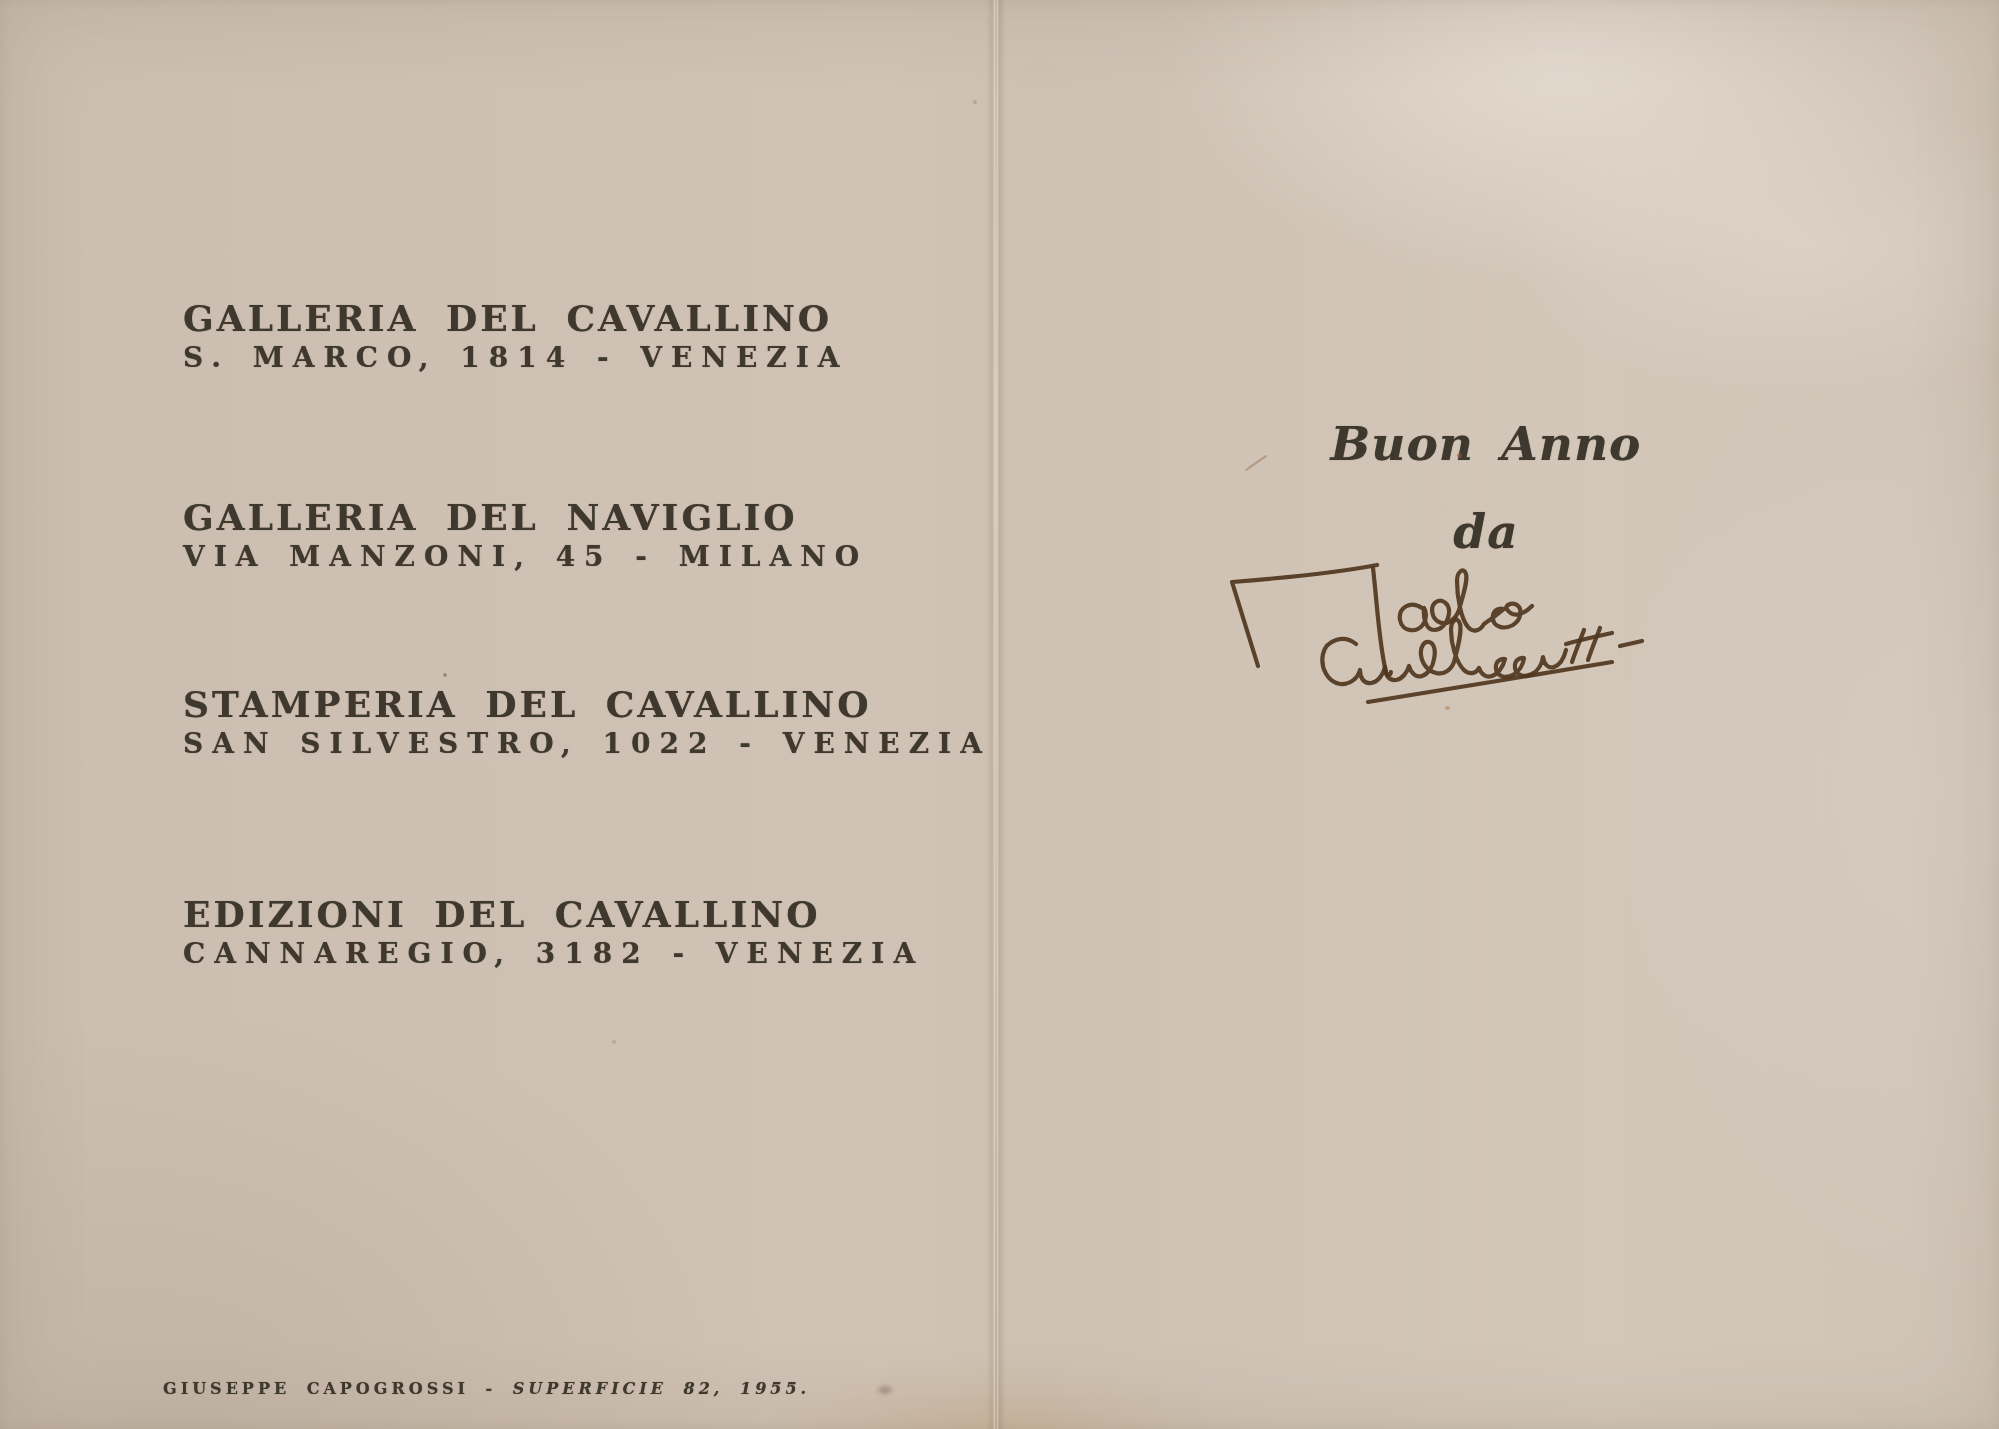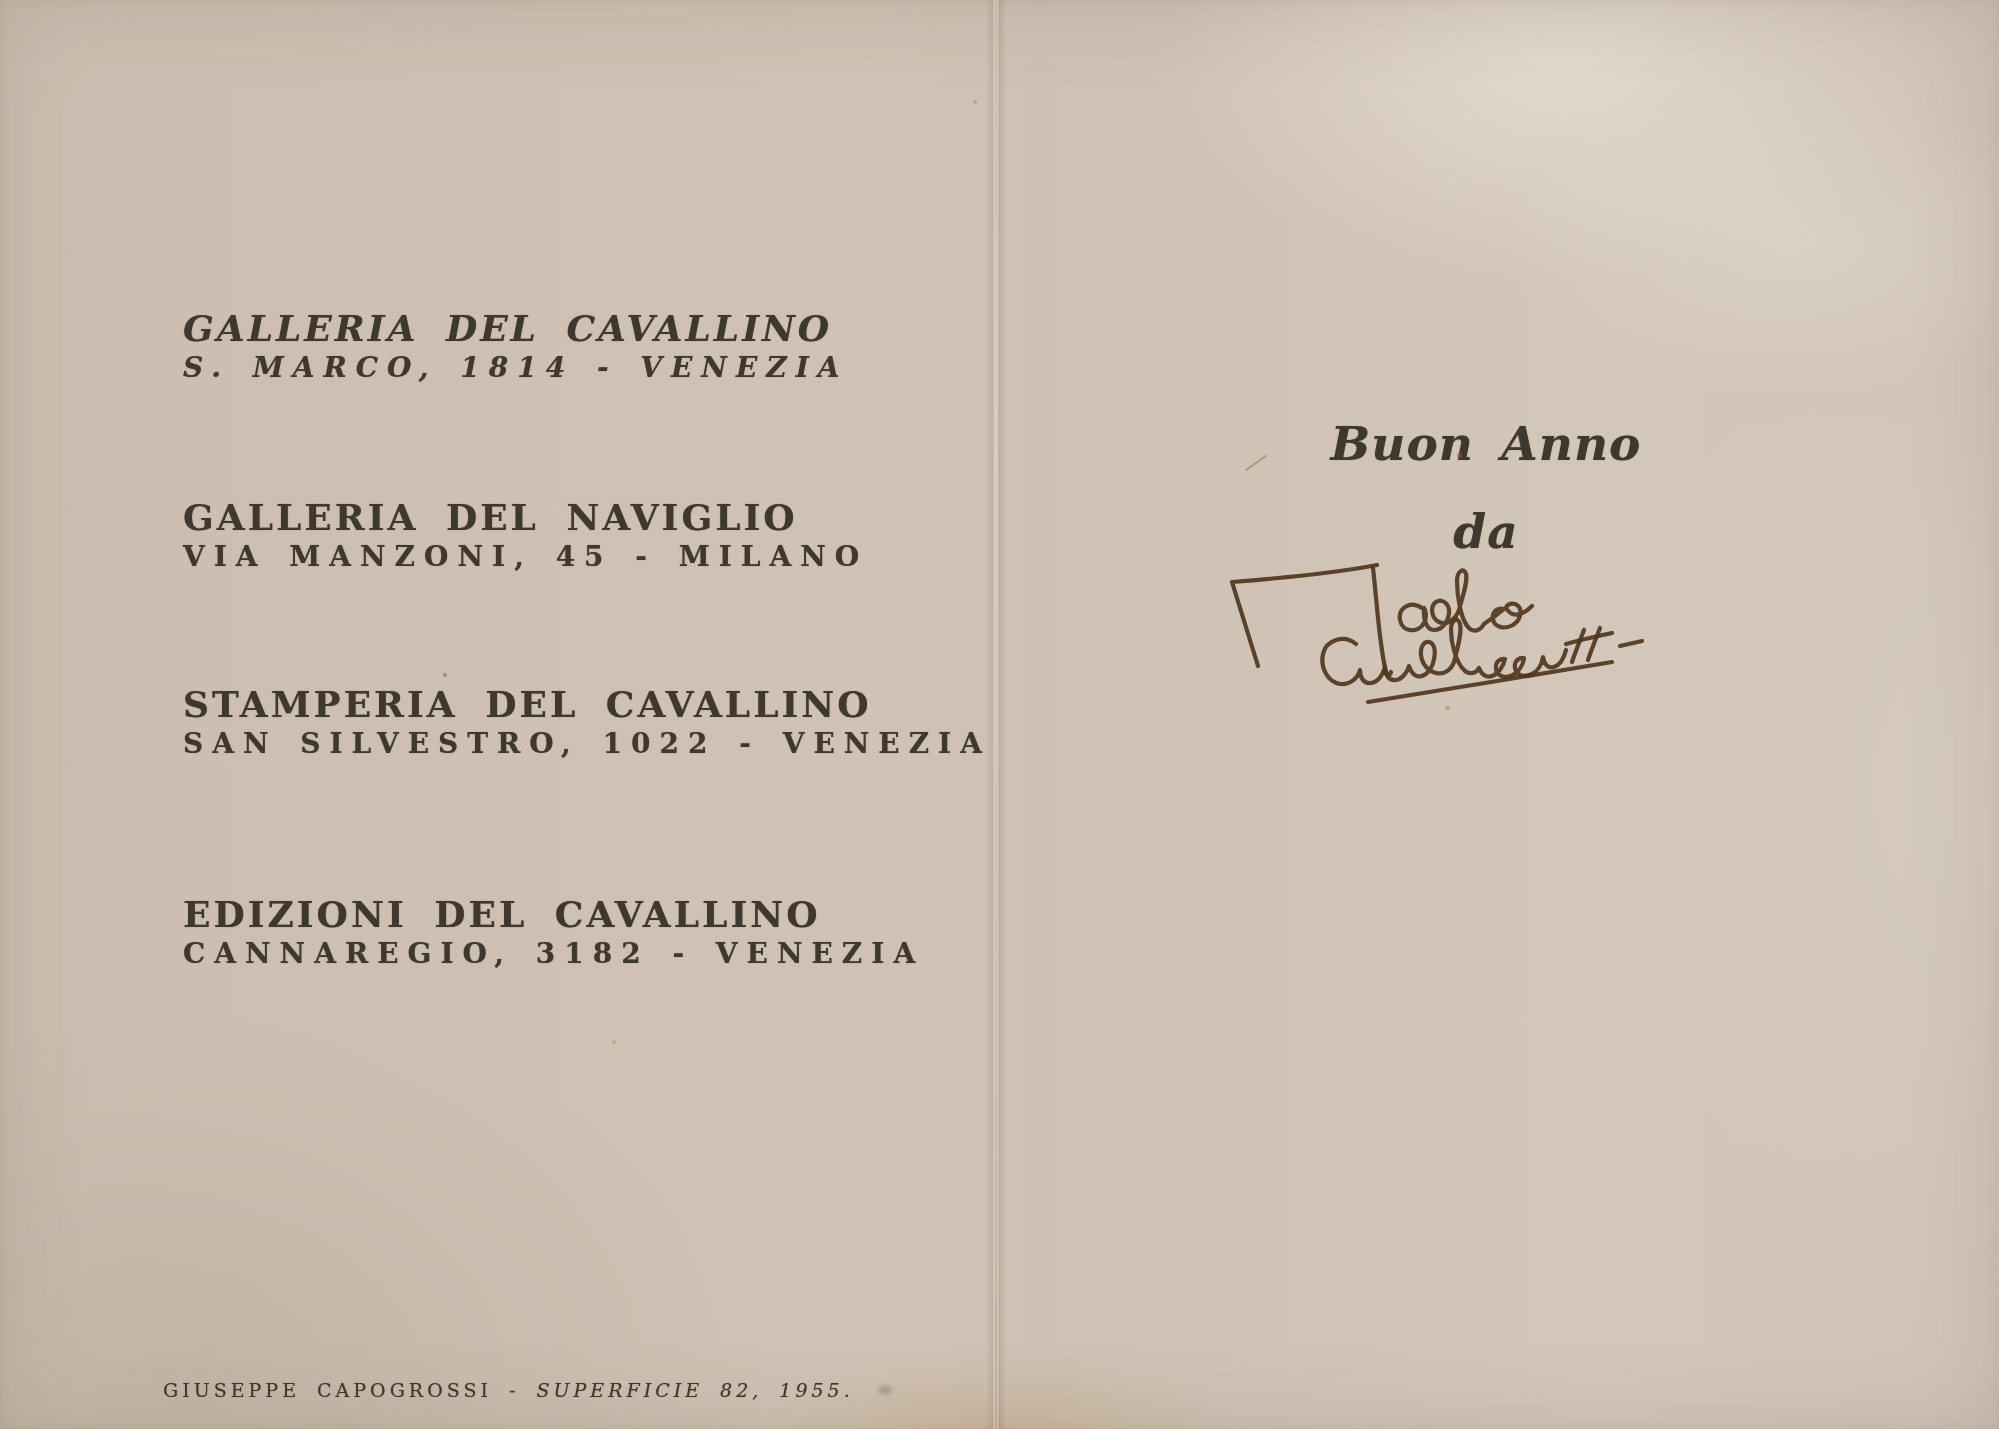--- a/index.html
+++ b/index.html
@@ -42,25 +42,25 @@
   .entry{position:absolute;left:183px;white-space:nowrap;}
   .entry-name{
     font-size:36px;font-weight:bold;line-height:36px;
     letter-spacing:3px;word-spacing:12px;
   }
   .entry-address{
     margin-top:10px;
     font-size:28px;font-weight:bold;line-height:24px;
     letter-spacing:9px;word-spacing:4px;
   }
-  .entry.e1{top:310px;font-style:italic;} .entry.e2{top:499px;} .entry.e3{top:686px;} .entry.e4{top:876px;margin-top:20px;}
+  .entry.e1{top:300px;} .entry.e2{top:499px;} .entry.e3{top:686px;} .entry.e4{top:876px;margin-top:20px;}
 
   .colophon{
     position:absolute;left:163px;top:1379px;white-space:nowrap;
-    font-size:19px;font-weight:normal;letter-spacing:4px;word-spacing:7px;
+    font-size:16px;font-weight:bold;letter-spacing:4px;word-spacing:7px;
   }
   .colophon .work{font-style:italic;}
 
   .greeting{
     position:absolute;left:0;width:100%;text-align:center;
     transform:translateX(-12px);
     font-size:47px;font-weight:bold;font-style:italic;
     letter-spacing:1px;word-spacing:10px;white-space:nowrap;
   }
   .greeting.g1{top:320px;} .greeting.g2{top:416px;} .greeting.g3{top:504px;}

